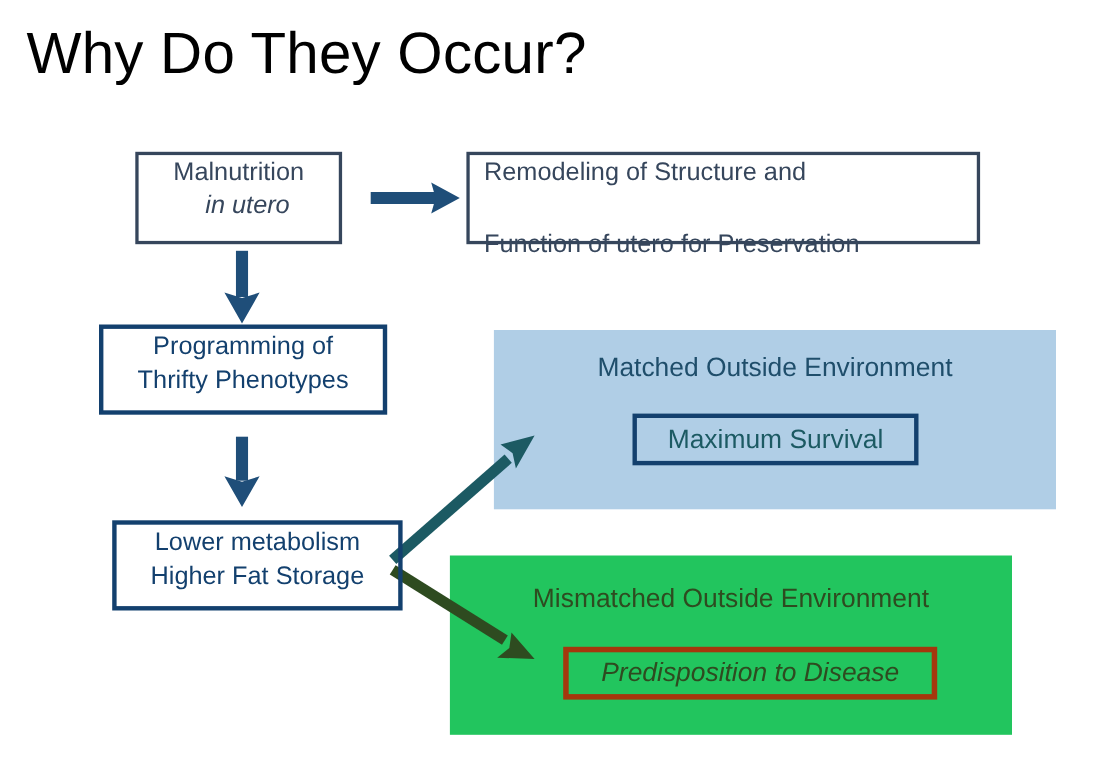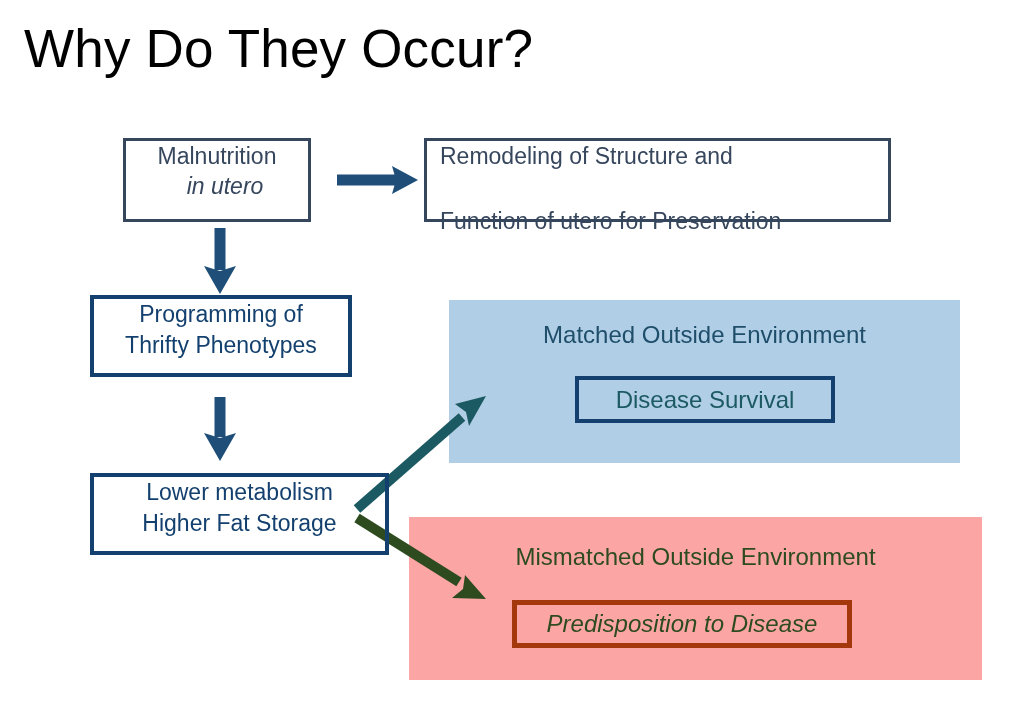--- a/index.html
+++ b/index.html
@@ -91,23 +91,23 @@
     border: 4px solid #13406E;
     align-items: center;
     color: #13406E;
     font-size: 23px;
     line-height: 31px;
     text-align: center;
   }
 
   
   #box-metabolism {
-    left: 90px;
+    left: 102px;
     top: 473px;
-    width: 299px;
+    width: 264px;
     height: 82px;
     border: 4px solid #13406E;
     align-items: center;
     color: #13406E;
     font-size: 23px;
     line-height: 31px;
     text-align: center;
   }
 
   
@@ -119,24 +119,23 @@
     left: 409px;
     top: 300px;
     width: 511px;
     height: 163px;
     background: #B0CEE6;
     margin-left: 40px;
   }
   #panel-mismatched {
     left: 409px;
     top: 505px;
-    width: 573px;
+    width: 511px;
     height: 163px;
-    background: #fca5a5;
-    margin-top: 12px;
+    background: #22c55e;
   }
   .panel-heading {
     position: absolute;
     width: 100%;
     text-align: center;
     font-size: 24px;
     line-height: 30px;
     white-space: nowrap;
   }
   #panel-matched .panel-heading {
@@ -189,21 +188,21 @@
 </head>
 <body>
 
 <div class="slide">
 
   <div class="slide-title">Why Do They Occur?</div>
 
   <div class="panel" id="panel-matched">
     <div class="panel-heading">Matched Outside Environment</div>
     <div class="outcome-box" id="box-max-survival">
-      <span>Disease Survival</span>
+      <span>Maximum Survival</span>
     </div>
   </div>
 
   <div class="panel" id="panel-mismatched">
     <div class="panel-heading">Mismatched Outside Environment</div>
     <div class="outcome-box" id="box-predisposition">
       <span>Predisposition to Disease</span>
     </div>
   </div>
 

